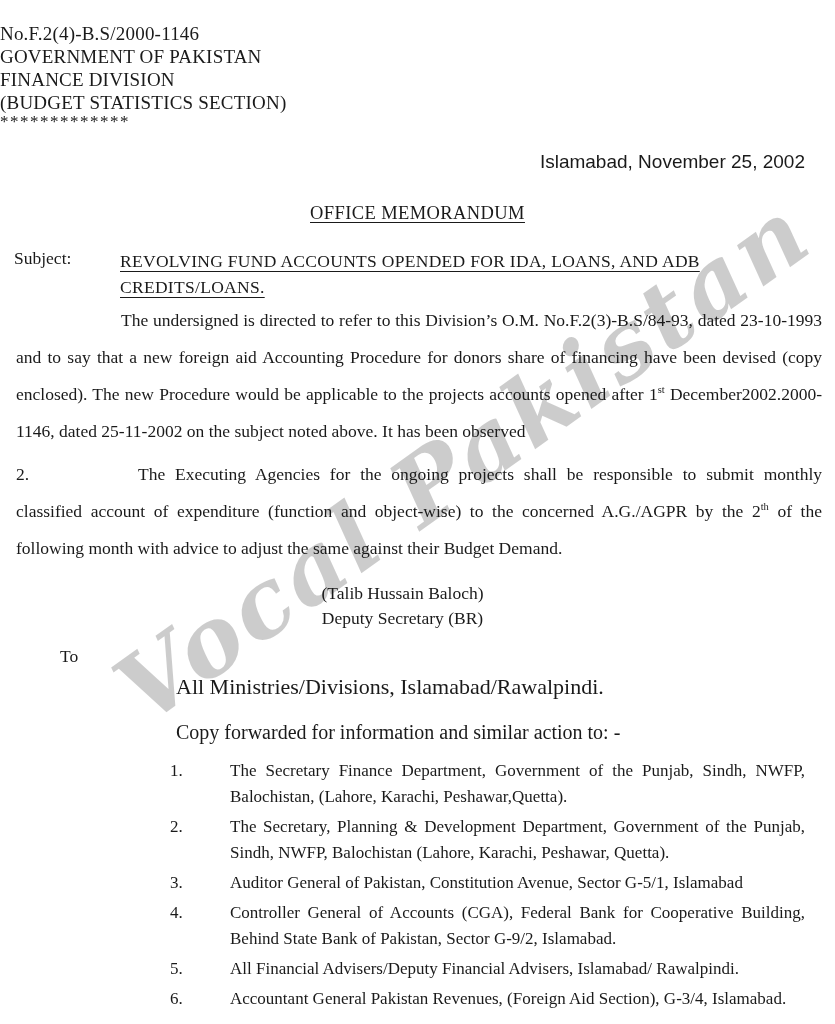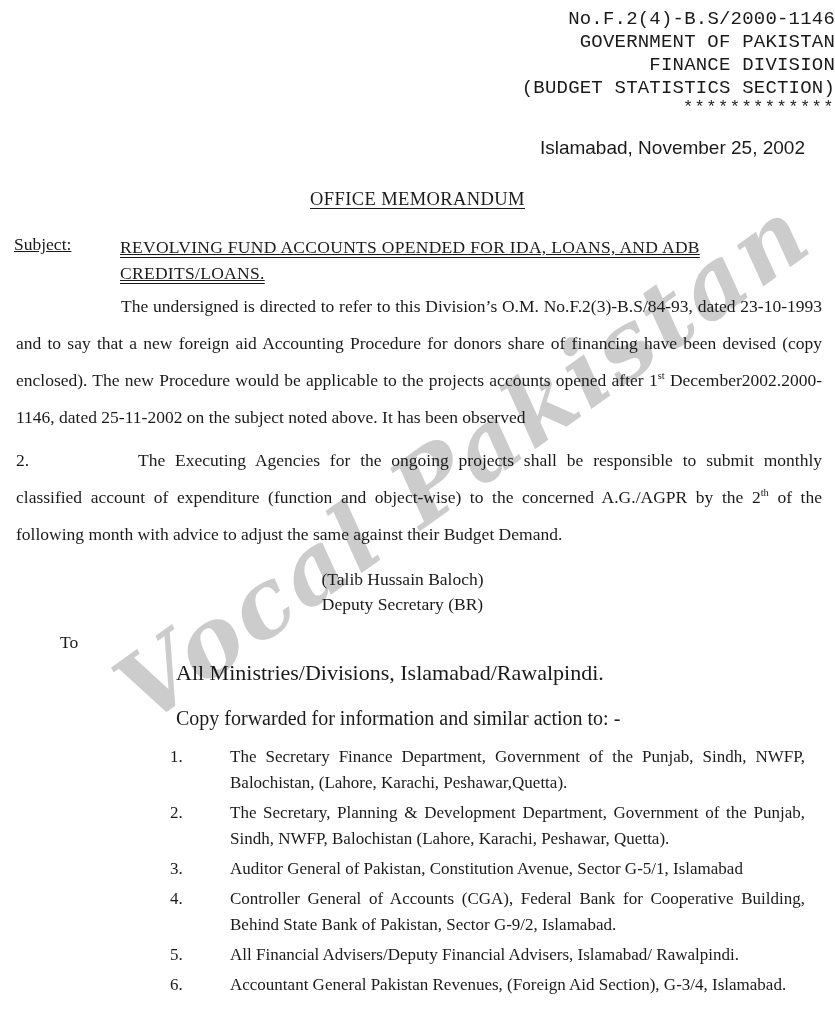--- a/index.html
+++ b/index.html
@@ -25,23 +25,23 @@
     font-weight: bold;
     font-size: 94px;
     letter-spacing: 4px;
     color: rgba(0, 0, 0, 0.20);
     white-space: nowrap;
     pointer-events: none;
   }
   .content { position: relative; z-index: 1; }
 
   .letterhead {
-    padding-top: 8px;
-    text-align: right;
-    font-family: Liberation Mono, monospace;
+    padding-top: 22px;
+    text-align: left;
+    font-family: Liberation Serif, serif;
     font-size: 19px;
     line-height: 23px;
     letter-spacing: 0.2px;
   }
   .stars { font-size: 17px; line-height: 15px; letter-spacing: 1.5px; }
 
   .dateline {
     margin: 22px 30px 0 0;
     text-align: right;
     font-family: "Liberation Sans", sans-serif;
@@ -50,21 +50,21 @@
 
   .memo-title {
     margin-top: 30px;
     text-align: center;
     font-size: 18.5px;
     letter-spacing: 0.4px;
     text-decoration: underline;
     text-underline-offset: 3px;
   }
 
-  .subject-row { display: flex; margin: 24px 0 0 14px; text-decoration: underline; }
+  .subject-row { display: flex; margin: 24px 0 0 14px; }
   .subject-label { width: 106px; flex: none; font-size: 17.5px; }
   .subject-content { width: 600px; font-size: 17.5px; line-height: 26px; }
   .subject-line {
     display: block;
     letter-spacing: 0.3px;
     text-decoration: underline;
     text-underline-offset: 4px;
   }
 
   .para {

